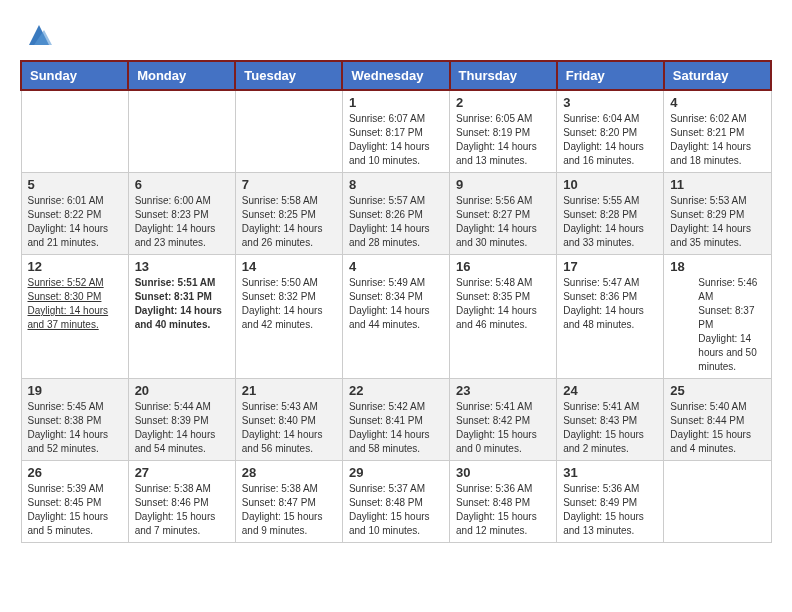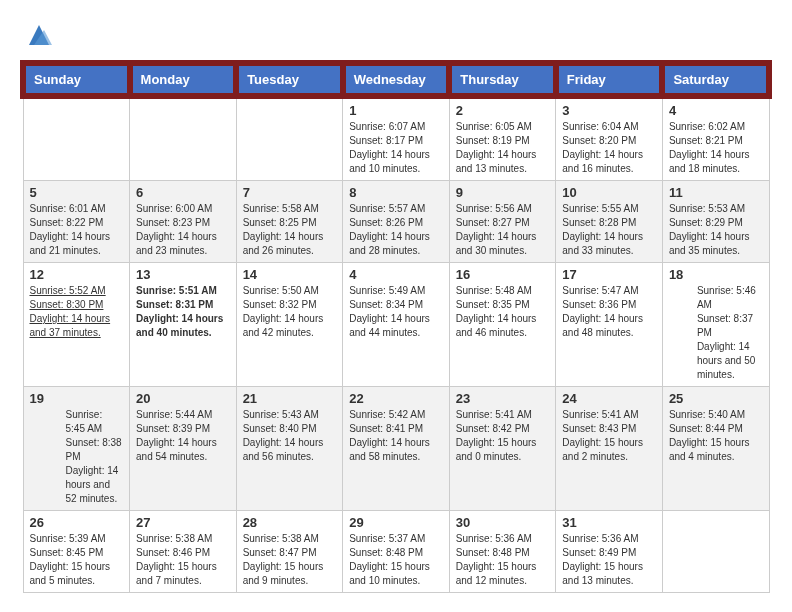--- a/index.html
+++ b/index.html
@@ -55,21 +55,21 @@
     .calendar {
       width: 100%;
       border-collapse: collapse;
     }
     .calendar th {
       background-color: #4472c4;
       color: #fff;
       text-align: left;
       padding: 6px 8px;
       font-size: 13px;
-      border: 6px solid #7f1d1d;
+      border: 2px solid #7f1d1d;
     }
     .calendar td {
       border: 1px solid #ccc;
       vertical-align: top;
       padding: 4px 6px;
       width: calc(100% / 7);
       min-height: 80px;
       font-size: 11px;
       color: #333;
     }
@@ -236,21 +236,21 @@
         <td>
           <div class="day-num">18</div>
           <div class="day-info" style="white-space: pre-line; margin-left: 28px;">Sunrise: 5:46 AM
 Sunset: 8:37 PM
 Daylight: 14 hours and 50 minutes.</div>
         </td>
       </tr>
       <tr class="row-shaded">
         <td>
           <div class="day-num">19</div>
-          <div class="day-info" style="white-space: pre-line; margin-left: 36px;">Sunrise: 5:45 AM
+          <div class="day-info" style="white-space: pre-line;">Sunrise: 5:45 AM
 Sunset: 8:38 PM
 Daylight: 14 hours and 52 minutes.</div>
         </td>
         <td>
           <div class="day-num">20</div>
           <div class="day-info" style="white-space: pre-line;">Sunrise: 5:44 AM
 Sunset: 8:39 PM
 Daylight: 14 hours and 54 minutes.</div>
         </td>
         <td>

